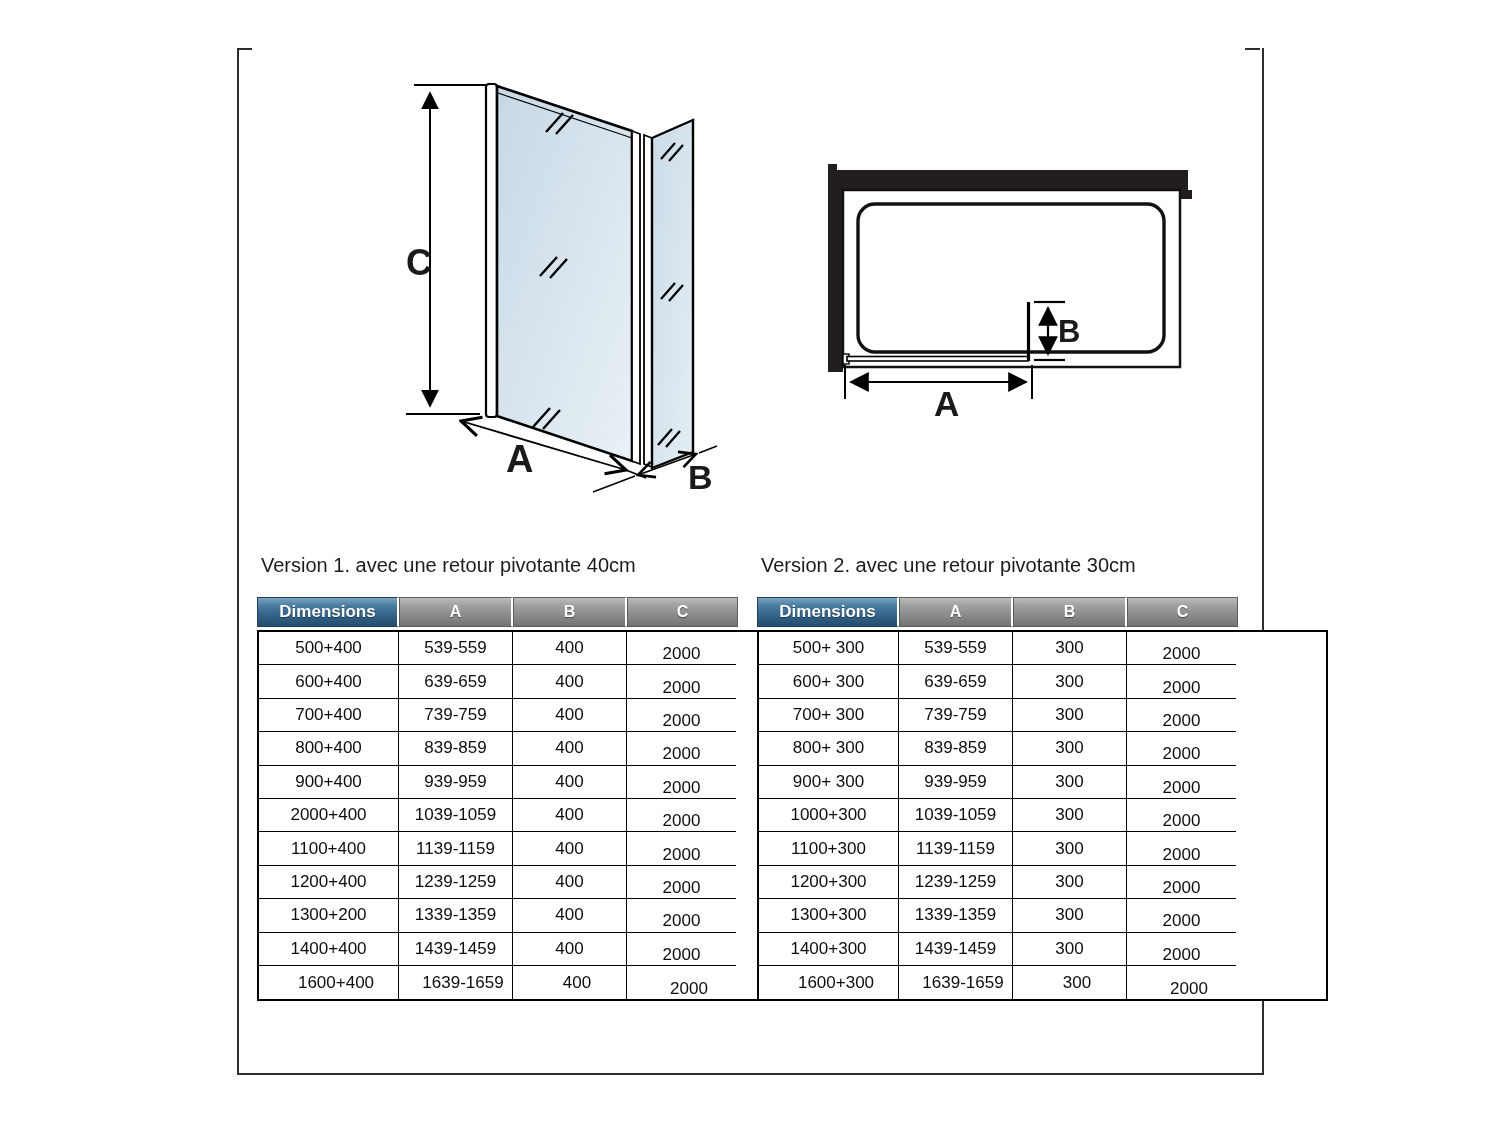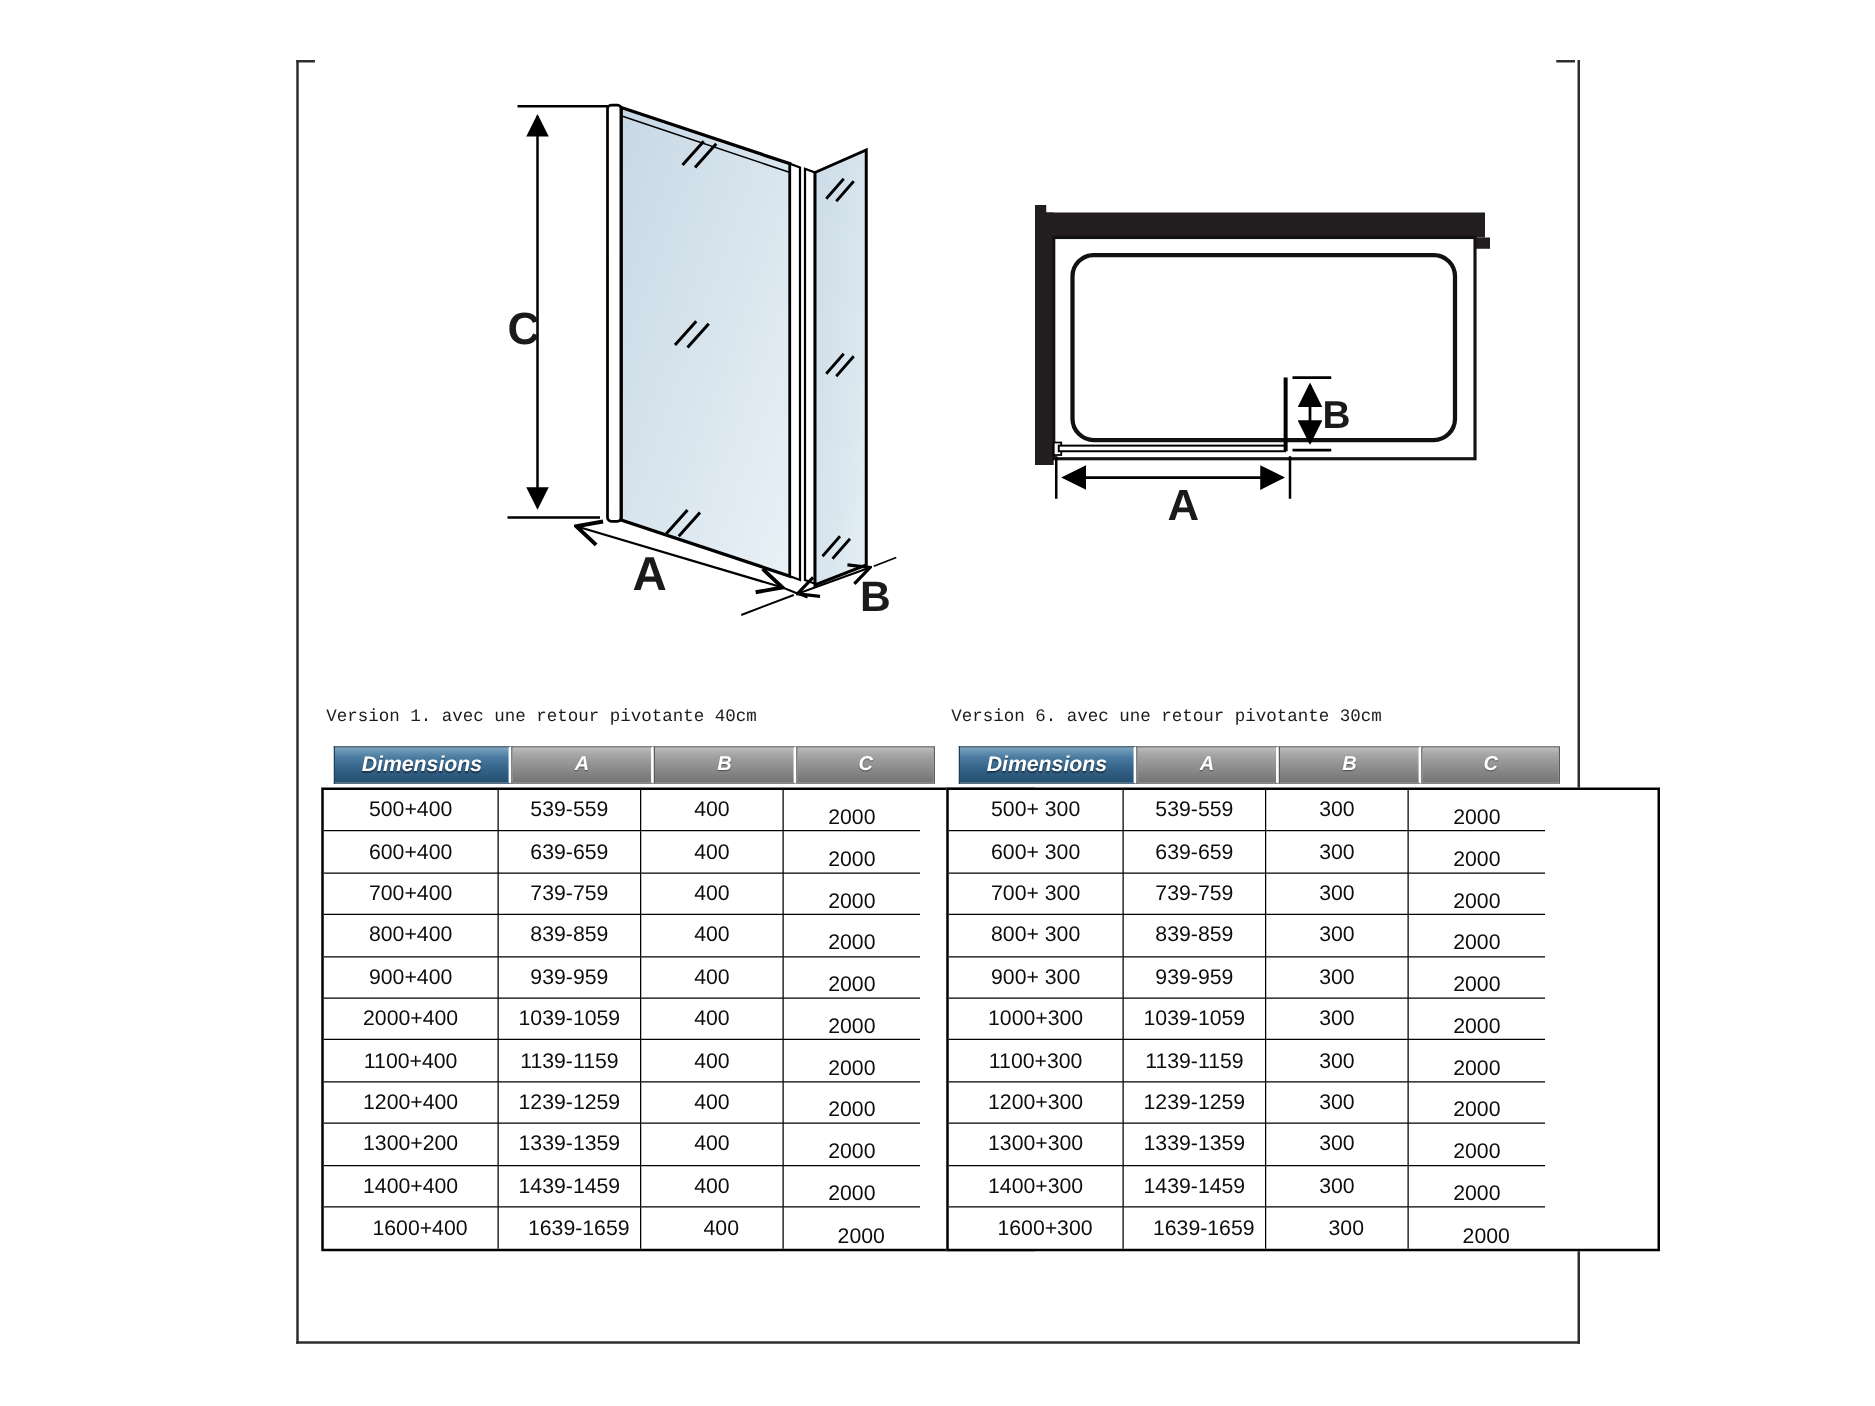--- a/index.html
+++ b/index.html
@@ -12,23 +12,23 @@
          border-bottom:2px solid #2e2e2e;}
   .frame-tick{position:absolute;top:48px;width:15px;height:2px;background:#2e2e2e;}
   .tick-left{left:237px;} .tick-right{left:1245px;}
 
   svg{position:absolute;}
   #persp{left:380px;top:55px;}
   #topview{left:822px;top:158px;}
   svg text{font-family:"Liberation Sans","DejaVu Sans",sans-serif;font-weight:bold;fill:#1a1a1a;}
 
   .table-block{position:absolute;top:550px;width:481px;}
-  .tbl-title{position:absolute;top:16px;left:4px;font-size:14px;color:#1c1c1c;white-space:nowrap;font-family:Liberation Mono, monospace;}
-  .tbl-header{position:absolute;top:47px;left:10px;width:481px;height:30px;
-              display:grid;grid-template-columns:142px 114px 114px 111px;font-style:italic;}
+  .tbl-title{position:absolute;top:4px;left:4px;font-size:20px;color:#1c1c1c;white-space:nowrap;}
+  .tbl-header{position:absolute;top:47px;left:0;width:481px;height:30px;
+              display:grid;grid-template-columns:142px 114px 114px 111px;}
   .hdr-cell{display:flex;align-items:center;justify-content:center;
             color:#fff;font-weight:bold;font-size:16px;
             text-shadow:0 1px 1px rgba(0,0,0,.45);
             background:linear-gradient(180deg,#bdbdbd 0%,#a4a4a4 22%,#8f8f8f 55%,#737373 100%);
             border:1px solid #5c5c5c;border-right:2px solid #fff;box-sizing:border-box;}
   .hdr-cell:last-child{border-right:1px solid #5c5c5c;}
   .hdr-cell.dim{font-size:17px;
             background:linear-gradient(180deg,#7ca4c0 0%,#4a7ba0 28%,#346288 62%,#234e6e 100%);
             border:1px solid #1d3f58;border-right:2px solid #fff;}
   .tbl-body{position:absolute;top:80px;left:0;width:571px;
@@ -194,21 +194,21 @@
       <div class="tbl-row">
         <div class="tbl-cell">1600+400</div>
         <div class="tbl-cell">1639-1659</div>
         <div class="tbl-cell">400</div>
         <div class="tbl-cell">2000</div>
       </div>
     </div>
 </div>
 
 <div class="table-block" id="table-2">
-  <div class="tbl-title">Version 6. avec une retour pivotante 30cm</div>
+  <div class="tbl-title">Version 2. avec une retour pivotante 30cm</div>
   <div class="tbl-header">
       <div class="hdr-cell dim">Dimensions</div>
       <div class="hdr-cell">A</div>
       <div class="hdr-cell">B</div>
       <div class="hdr-cell">C</div>
     </div>
   <div class="tbl-body">
       <div class="tbl-row">
         <div class="tbl-cell">500+ 300</div>
         <div class="tbl-cell">539-559</div>

